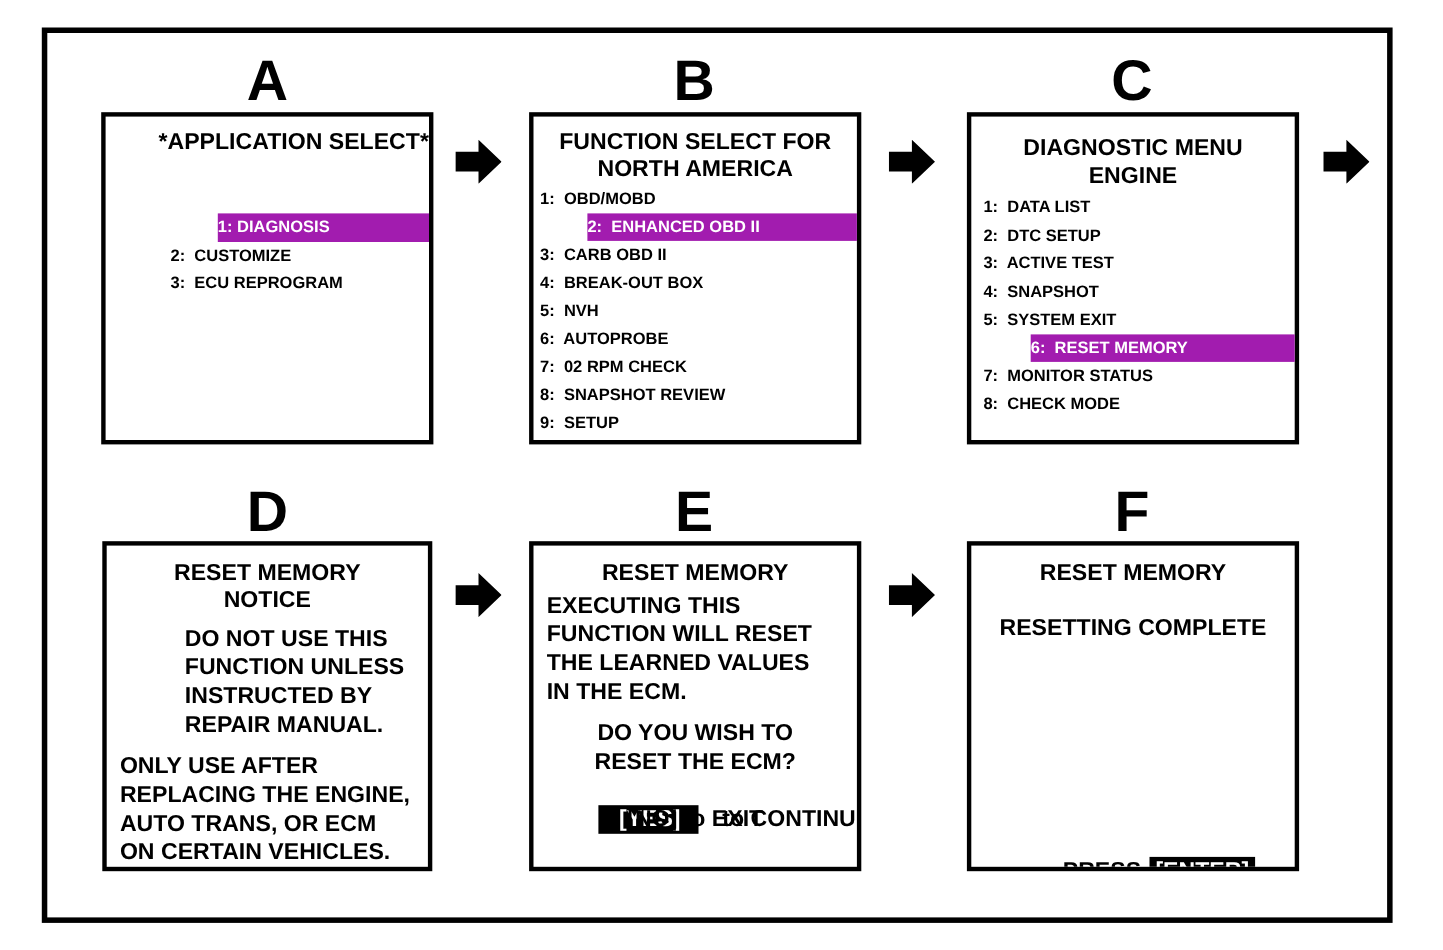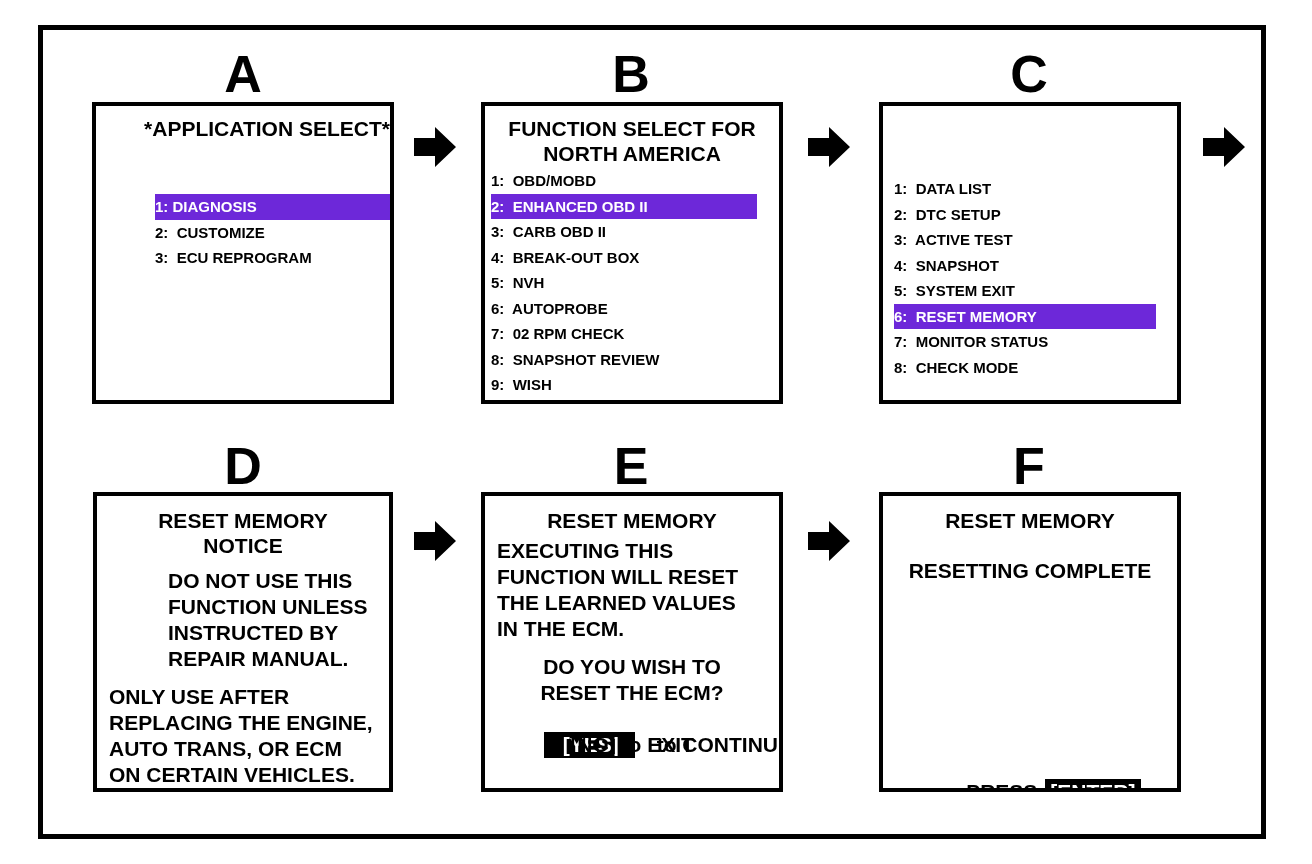--- a/index.html
+++ b/index.html
@@ -70,23 +70,24 @@
   }
   .menu-row {
     font-size: 15px;
     font-weight: bold;
     line-height: 25.5px;
     color: #000;
     white-space: pre;
     display: block;
   }
   .menu-row .hl {
-    background: #6d28d9;
+    background: #a21caf;
     color: #ffffff;
     display: inline-block;
+    margin-left: 43px;
   }
   .body-text {
     font-size: 21px;
     font-weight: bold;
     line-height: 26px;
     color: #000;
     white-space: pre-line;
   }
   .center { text-align: center; }
   .left   { text-align: left; }
@@ -138,35 +139,37 @@
 NORTH AMERICA</div>
       <div class="menu" style="position:absolute; left:6px; top:62px; width:290px;">
         <span class="menu-row">1:  OBD/MOBD</span>
         <span class="menu-row"><span class="hl" style="width:266px;">2:  ENHANCED OBD II</span></span>
         <span class="menu-row">3:  CARB OBD II</span>
         <span class="menu-row">4:  BREAK-OUT BOX</span>
         <span class="menu-row">5:  NVH</span>
         <span class="menu-row">6:  AUTOPROBE</span>
         <span class="menu-row">7:  02 RPM CHECK</span>
         <span class="menu-row">8:  SNAPSHOT REVIEW</span>
-        <span class="menu-row">9:  WISH</span>
+        <span class="menu-row">9:  SETUP</span>
         <span class="menu-row">0:  GAS ANALYSIS</span>
       </div>
     </div>
   </div>
 
   <div class="arrow" style="left:808px; top:127px;">
     <svg viewBox="0 0 42 40" xmlns="http://www.w3.org/2000/svg">
       <path d="M0 11 L21 11 L21 0 L42 20 L21 40 L21 29 L0 29 Z" fill="#000000"></path>
     </svg>
   </div>
 
   <div class="panel-letter" style="left:979px; top:48px; width:100px;">C</div>
   <div class="screen" style="left:879px; top:102px; width:302px; height:302px;">
     <div class="screen-inner">
+      <div class="title" style="position:absolute; left:0; top:16px; width:100%;">DIAGNOSTIC MENU
+ENGINE</div>
       <div class="menu" style="position:absolute; left:11px; top:70px; width:285px;">
         <span class="menu-row">1:  DATA LIST</span>
         <span class="menu-row">2:  DTC SETUP</span>
         <span class="menu-row">3:  ACTIVE TEST</span>
         <span class="menu-row">4:  SNAPSHOT</span>
         <span class="menu-row">5:  SYSTEM EXIT</span>
         <span class="menu-row"><span class="hl" style="width:262px;">6:  RESET MEMORY</span></span>
         <span class="menu-row">7:  MONITOR STATUS</span>
         <span class="menu-row">8:  CHECK MODE</span>
       </div>

